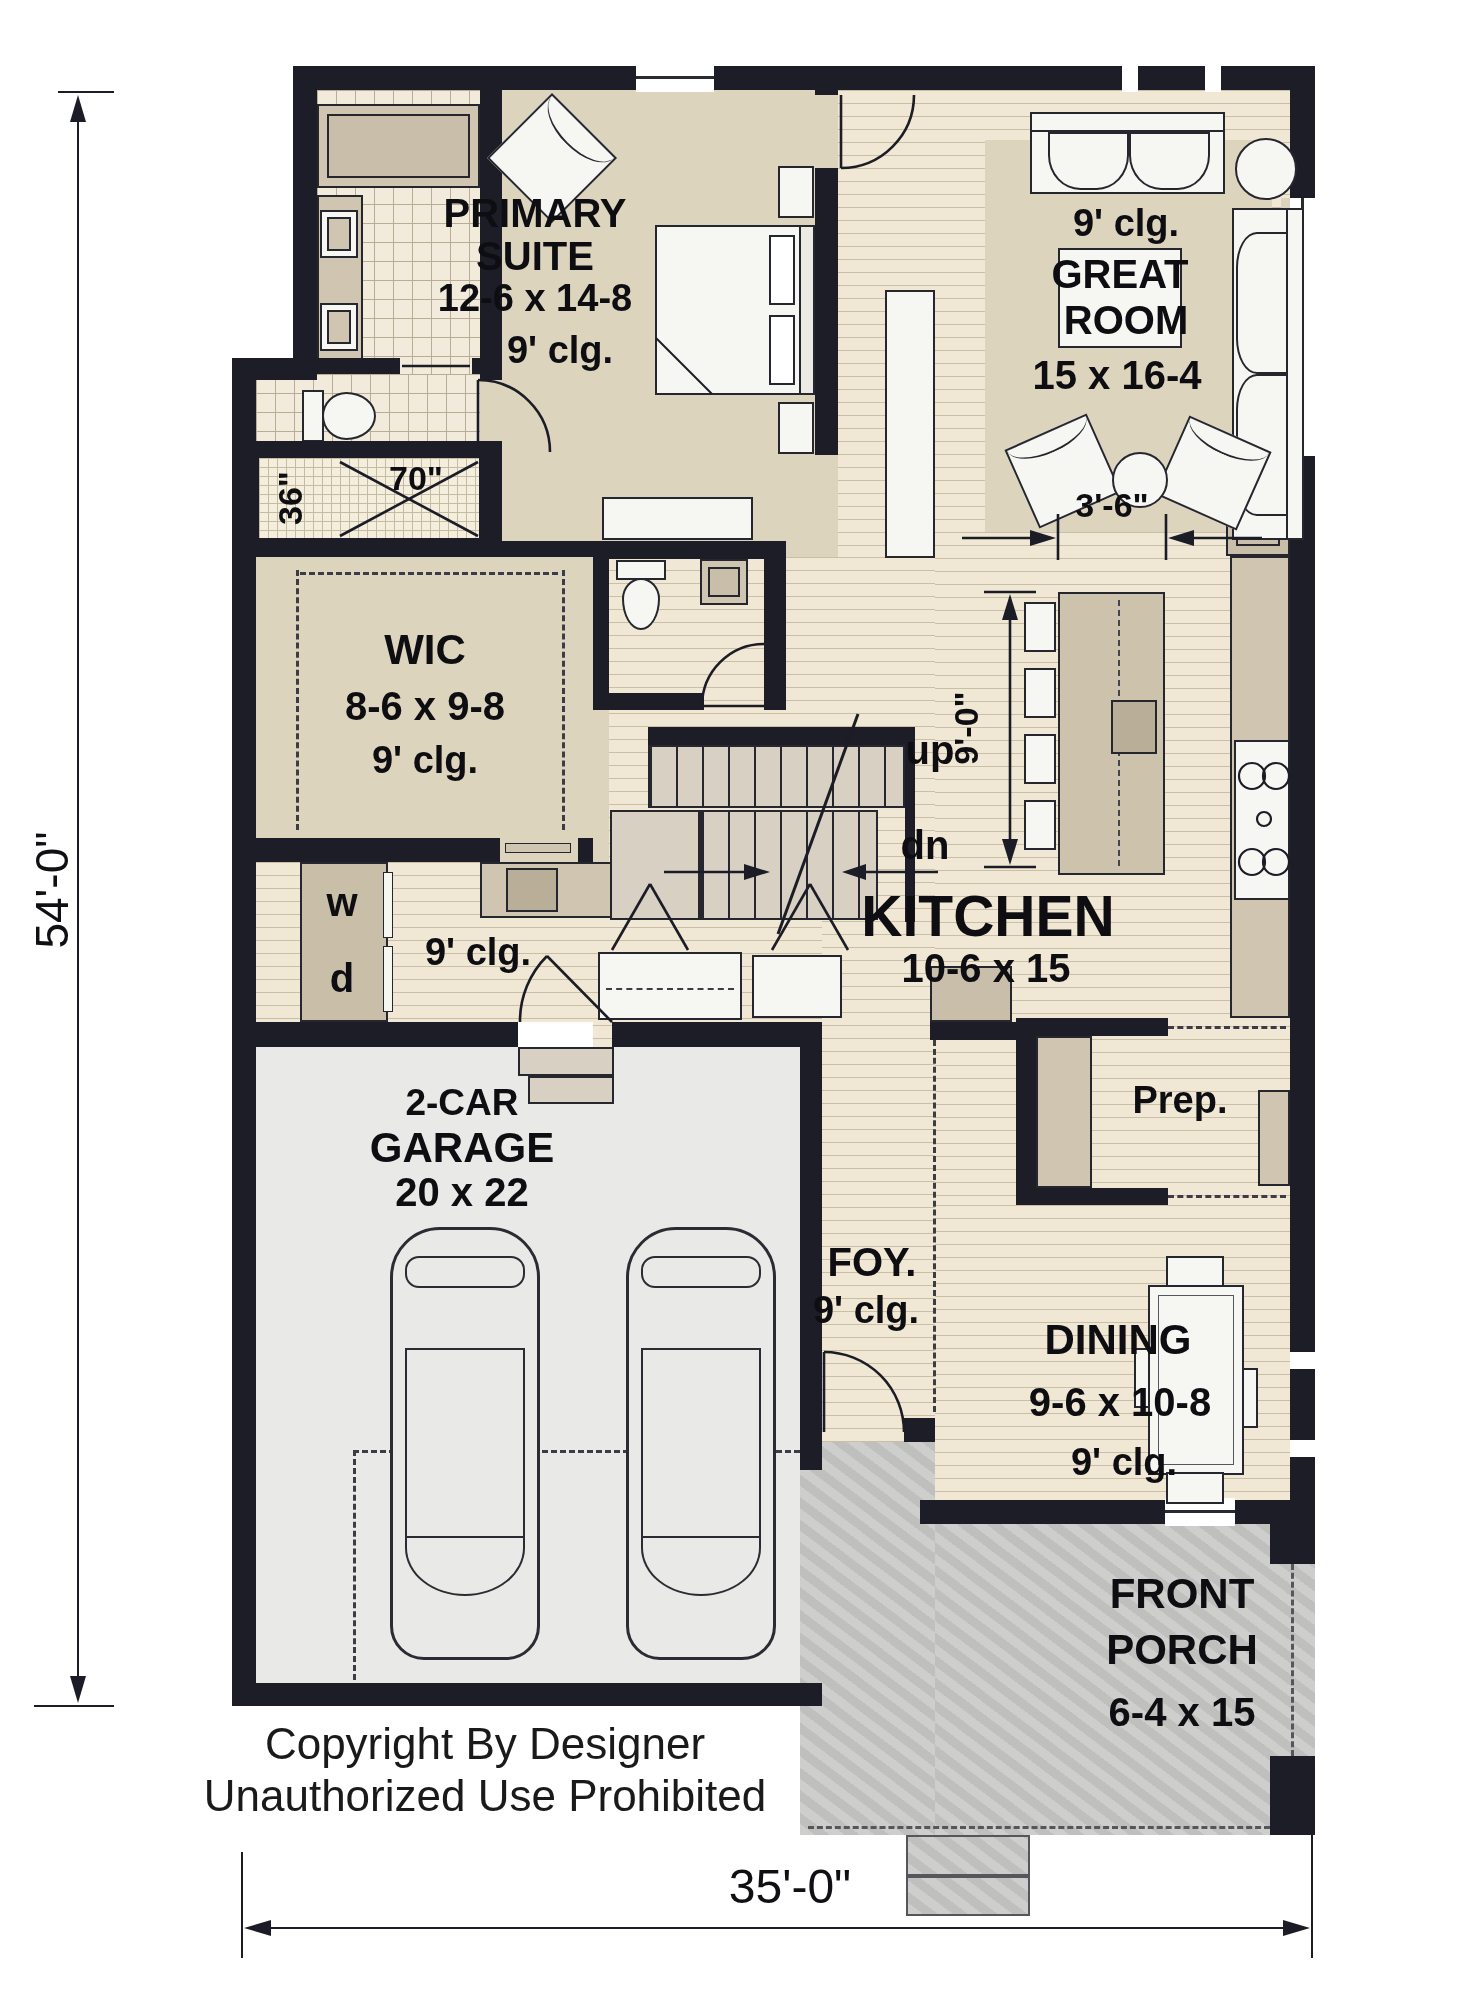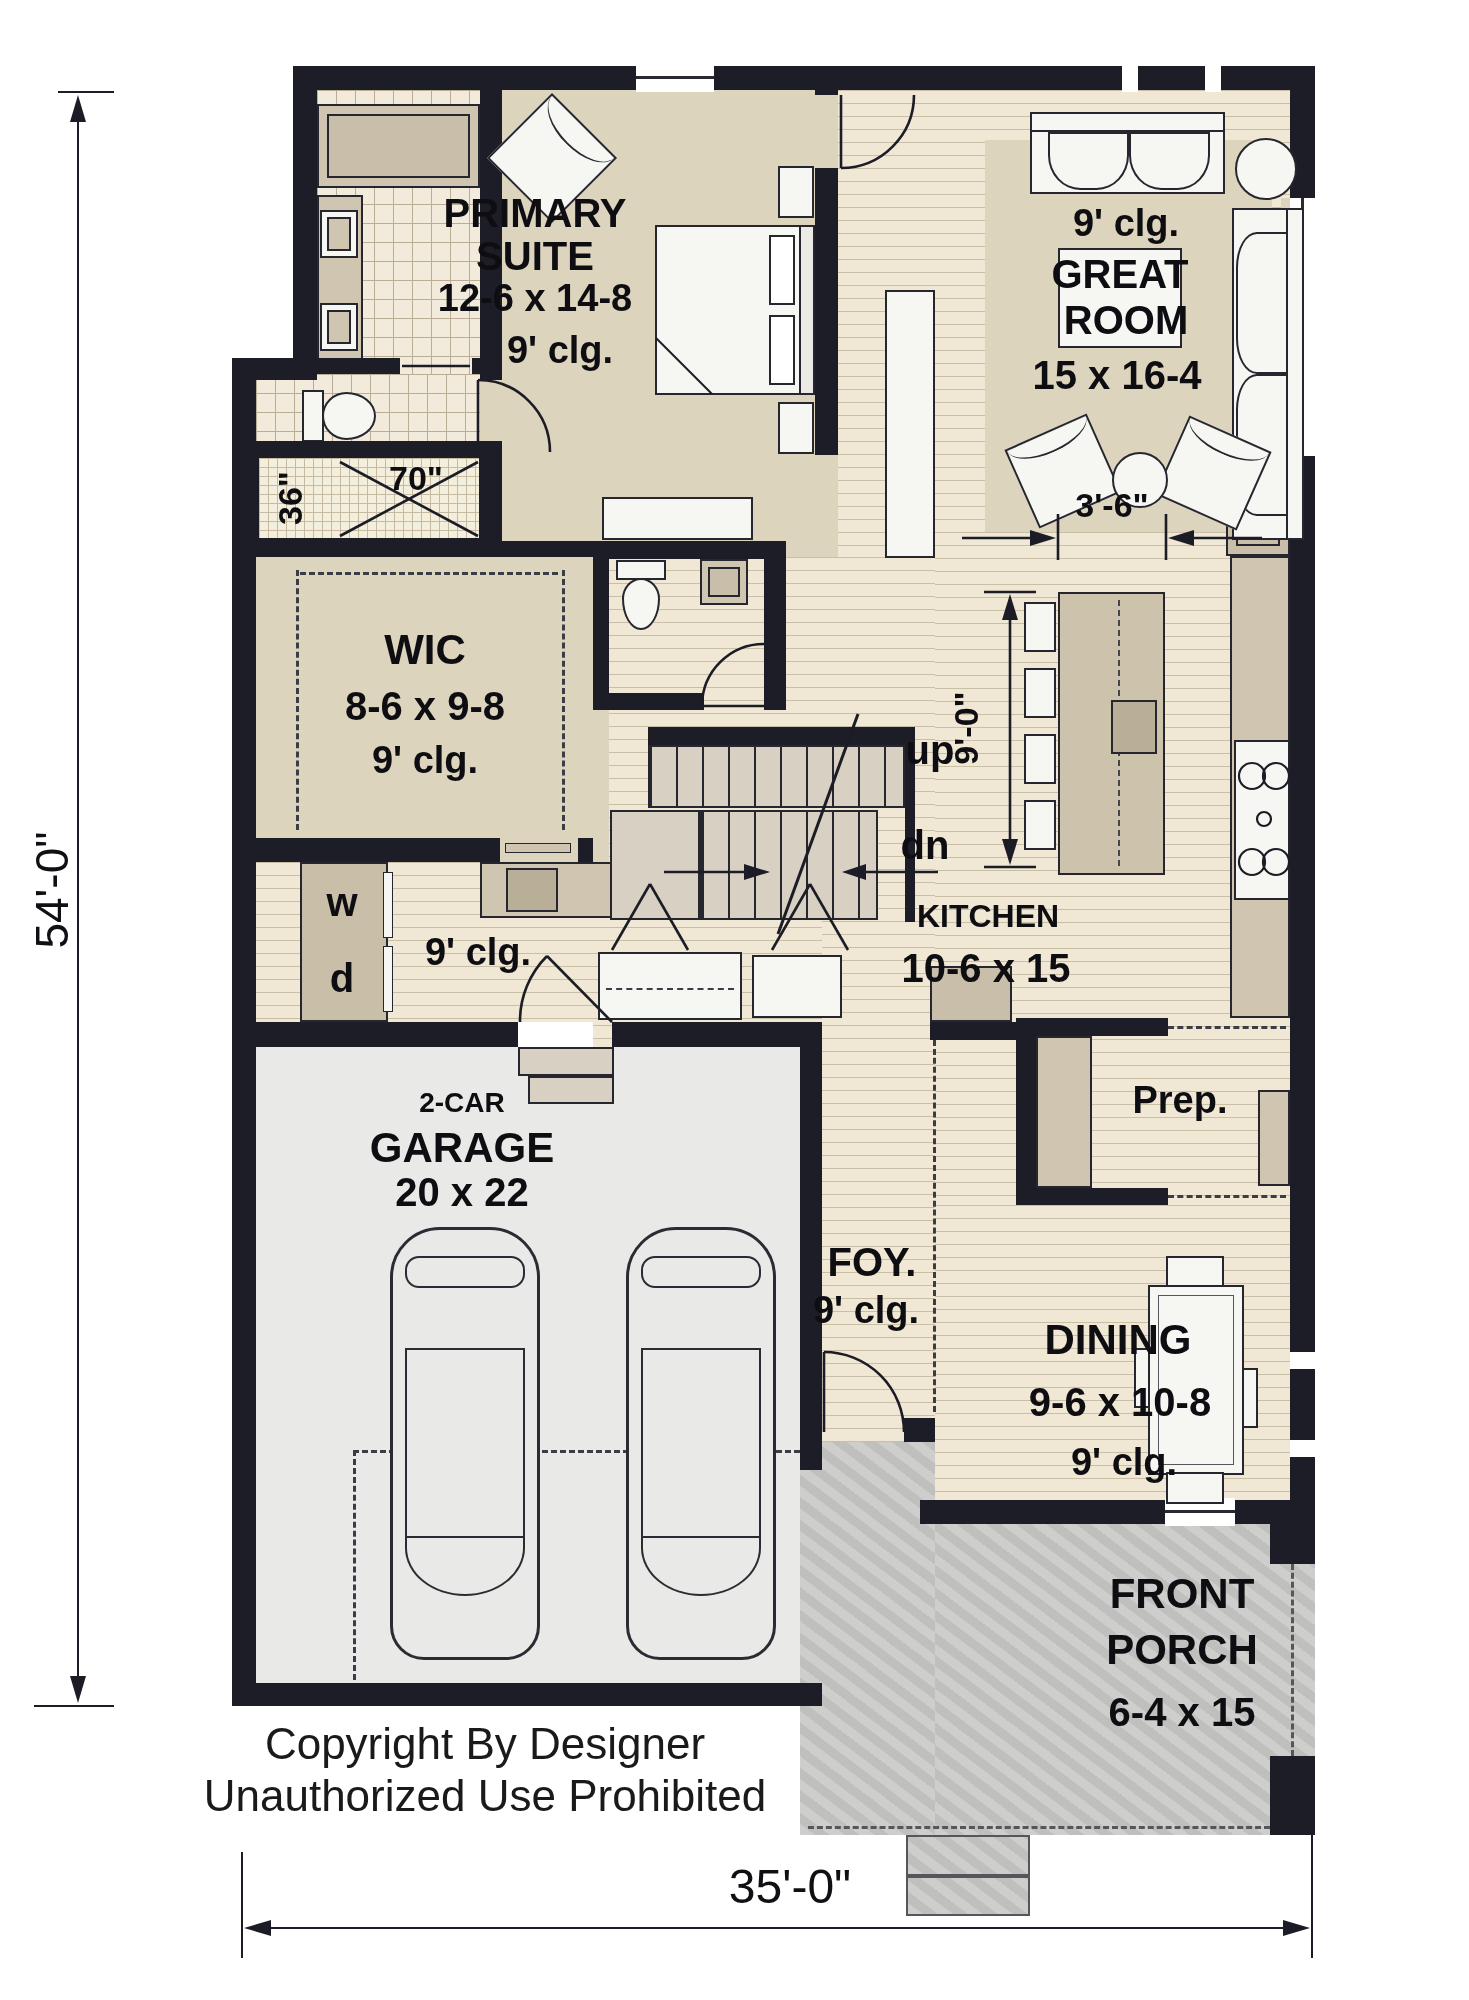--- a/index.html
+++ b/index.html
@@ -312,35 +312,35 @@
   <div class="lb" style="left:1120px;top:320px;font-size:40px;padding-left:12px;">ROOM</div>
   <div class="lb" style="left:1117px;top:375px;font-size:40px;">15 x 16-4</div>
 
   <div class="lb" style="left:425px;top:650px;font-size:42px;">WIC</div>
   <div class="lb" style="left:425px;top:706px;font-size:40px;">8-6 x 9-8</div>
   <div class="lb" style="left:425px;top:760px;font-size:38px;">9' clg.</div>
 
   <div class="lb vtx" style="left:290px;top:498px;font-size:34px;">36"</div>
   <div class="lb" style="left:416px;top:478px;font-size:34px;">70"</div>
 
-  <div class="lb" style="left:988px;top:916px;font-size:32px;">KITCHEN</div>
+  <div class="lb" style="left:988px;top:916px;font-size:57px;">KITCHEN</div>
   <div class="lb" style="left:986px;top:968px;font-size:40px;">10-6 x 15</div>
   <div class="lb" style="left:1180px;top:1100px;font-size:38px;">Prep.</div>
 
   <div class="lb" style="left:930px;top:750px;font-size:40px;">up</div>
   <div class="lb" style="left:925px;top:845px;font-size:40px;">dn</div>
 
   <div class="lb" style="left:1112px;top:505px;font-size:34px;">3'-6"</div>
   <div class="lb vtx" style="left:966px;top:728px;font-size:34px;">9'-0"</div>
 
   <div class="lb" style="left:342px;top:902px;font-size:40px;">w</div>
   <div class="lb" style="left:342px;top:978px;font-size:40px;">d</div>
   <div class="lb" style="left:478px;top:952px;font-size:38px;">9' clg.</div>
 
-  <div class="lb" style="left:462px;top:1103px;font-size:28px;">2-CAR</div>
+  <div class="lb" style="left:462px;top:1103px;font-size:37px;">2-CAR</div>
   <div class="lb" style="left:462px;top:1148px;font-size:42px;">GARAGE</div>
   <div class="lb" style="left:462px;top:1192px;font-size:40px;">20 x 22</div>
 
   <div class="lb" style="left:872px;top:1262px;font-size:40px;">FOY.</div>
   <div class="lb" style="left:866px;top:1310px;font-size:38px;">9' clg.</div>
 
   <div class="lb" style="left:1118px;top:1340px;font-size:42px;">DINING</div>
   <div class="lb" style="left:1120px;top:1402px;font-size:40px;">9-6 x 10-8</div>
   <div class="lb" style="left:1124px;top:1462px;font-size:38px;">9' clg.</div>
 

